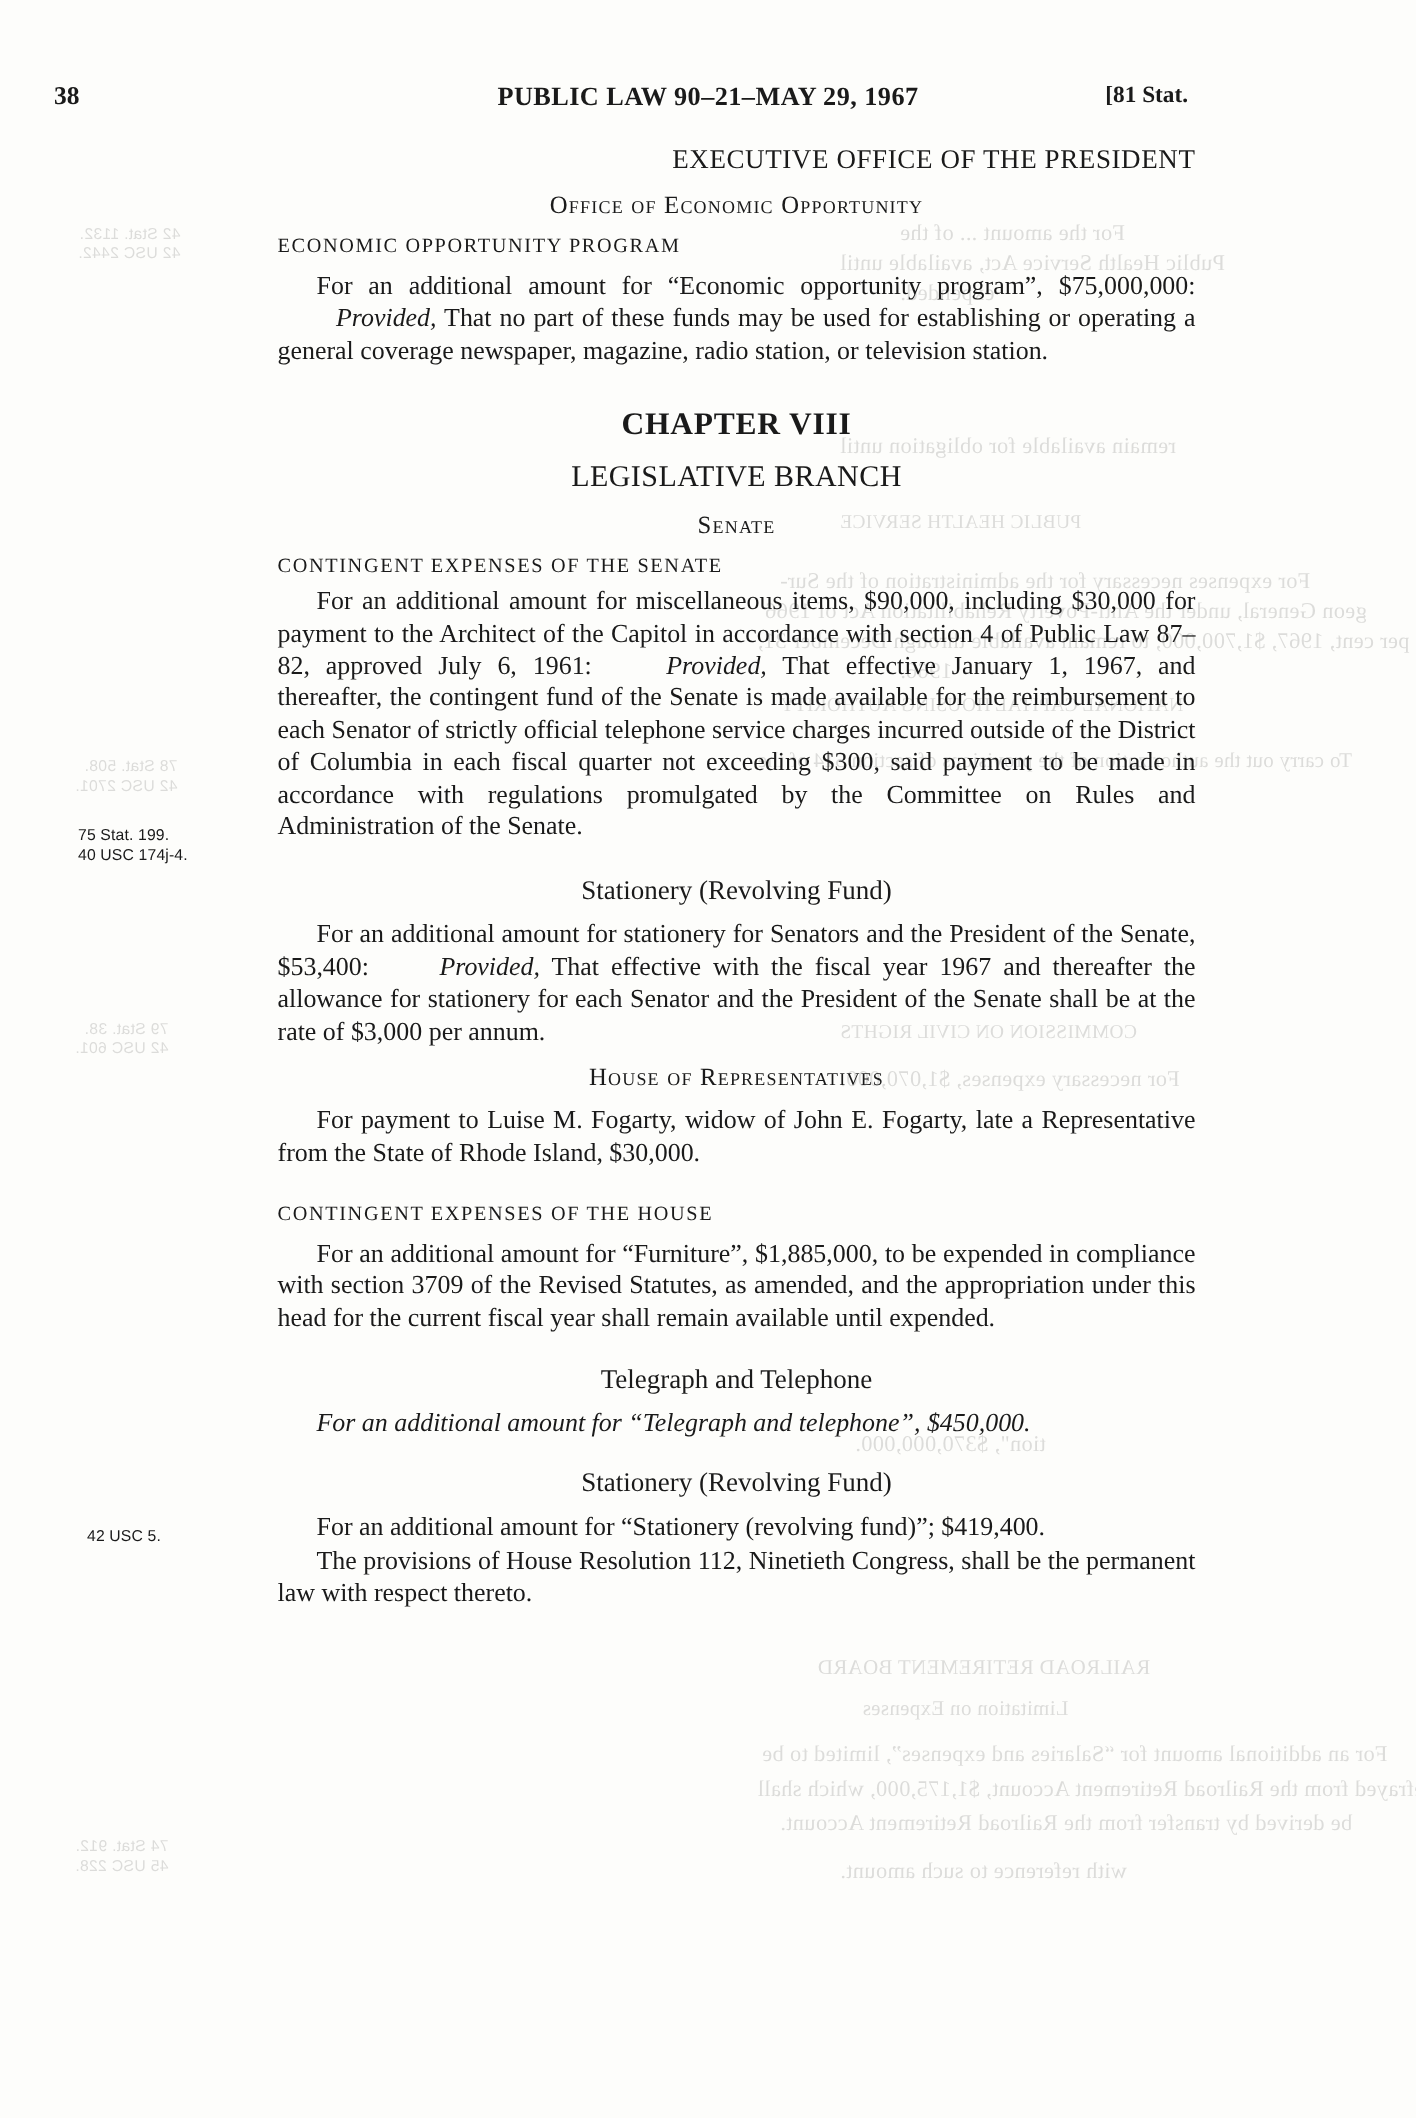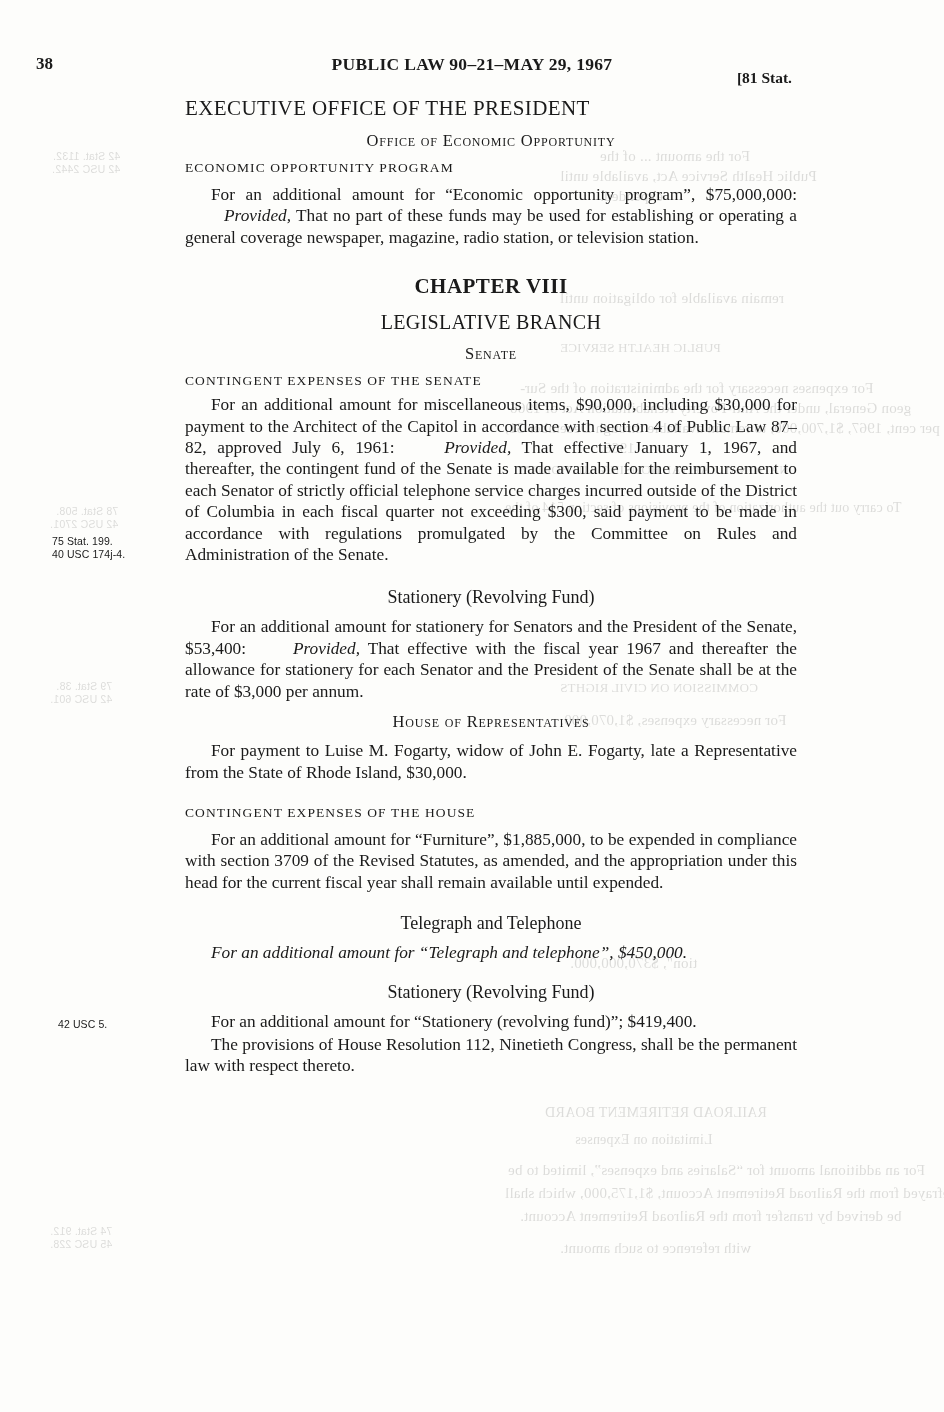--- a/index.html
+++ b/index.html
@@ -53,35 +53,35 @@
     left: 0;
     top: 0;
     width: 944px;
     text-align: center;
     font-size: 17.5px;
     letter-spacing: 0.3px;
   }
   .stat-ref {
     position: absolute;
     right: 44px;
-    top: 15px;
+    top: 1px;
     font-size: 15.5px;
   }
 
   .content {
     position: absolute;
     left: 185px;
     top: 96px;
     width: 612px;
   }
 
   h1.chapter-head {
-    font-size: 21px;
-    font-weight: normal;
-    text-align: left;
+    font-size: 18px;
+    font-weight: normal;
+    text-align: right;
     margin: 0 0 2px 0;
     letter-spacing: 0.4px;
   }
   h2.head-sc {
     font-size: 16.5px;
     font-weight: normal;
     text-align: center;
     font-variant: small-caps;
     letter-spacing: 0.8px;
     margin: 10px 0 4px 0;
@@ -175,21 +175,21 @@
   <div class="header">
     <div class="folio">38</div>
     <div class="running-title">
       <span>PUBLIC LAW 90–21–MAY 29, 1967</span>
     </div>
     <div class="stat-ref">
       <span>[81 Stat.</span>
     </div>
   </div>
 
-  <div class="margin-note" style="left:52px; top:535px; width:120px;">
+  <div class="margin-note" style="left:52px; top:551px; width:120px;">
     75 Stat. 199.<br>40 USC 174j-4.
   </div>
   <div class="margin-note" style="left:58px; top:1018px; width:120px;">
     42 USC 5.
   </div>
 
   <div class="content">
 
     <h1 class="chapter-head">EXECUTIVE OFFICE OF THE PRESIDENT</h1>
     <h2 class="head-sc">Office of Economic Opportunity</h2>

